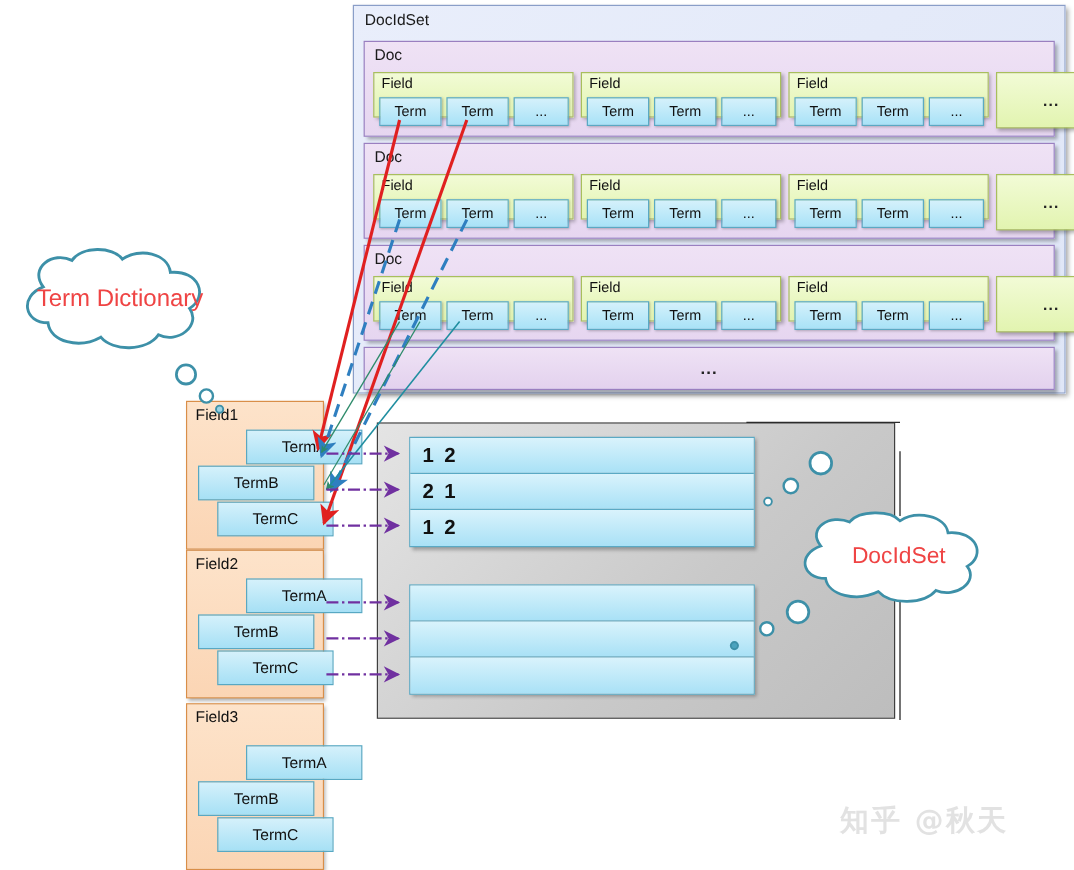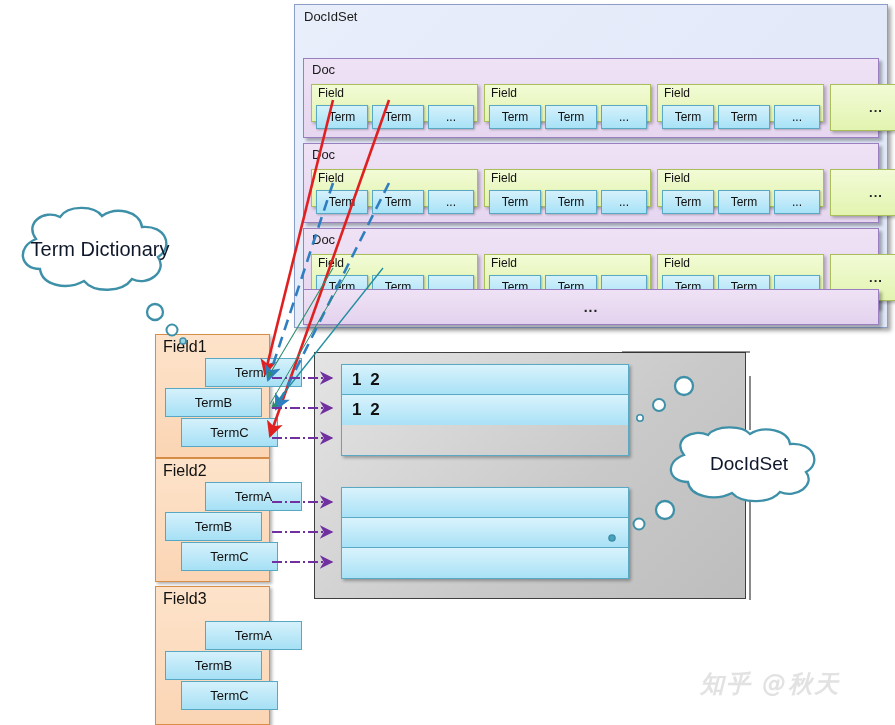--- a/index.html
+++ b/index.html
@@ -21,21 +21,20 @@
   }
   #segment .seg-title{
     position:absolute;left:9px;top:4px;font-size:13px;color:#1a1a1a;
   }
   .doc{
     position:absolute;left:8px;width:576px;height:80px;
     background:linear-gradient(180deg,#efe2f5 0%,#e6d6f0 100%);
     border:1px solid #9a7fc0;
     box-shadow:3px 3px 3px rgba(0,0,0,.30);
     box-sizing:border-box;
-    margin-top:24px;
   }
   .doc .doc-title{position:absolute;left:8px;top:3px;font-size:13px;color:#1a1a1a;}
   .doc1{top:29px;}
   .doc2{top:114px;}
   .doc3{top:199px;}
   .docmore{
     position:absolute;left:8px;top:284px;width:576px;height:36px;
     background:linear-gradient(180deg,#efe2f5 0%,#e3d2ee 100%);
     border:1px solid #9a7fc0;
     box-shadow:3px 3px 3px rgba(0,0,0,.30);
@@ -70,39 +69,39 @@
   }
   .t1{left:4px;width:52px;}
   .t2{left:60px;width:52px;}
   .t3{left:116px;width:46px;}
 
   
   .cloudwrap{position:absolute;}
   .cloudwrap .ctext{
     position:absolute;left:0;top:0;width:100%;height:100%;
     display:flex;align-items:center;justify-content:center;
-    text-align:center;line-height:1.15;color:#0f172a;
+    text-align:center;line-height:1.15;color:#ef4444;
     pointer-events:none;
   }
   #cloud-termdict{left:2px;top:205px;width:196px;height:88px;}
   #cloud-termdict .ctext{font-size:20px;}
   #cloud-posting{left:670px;top:310px;width:162px;height:66px;}
   #cloud-posting .ctext{font-size:19px;}
   #cloud-docidset{left:650px;top:425px;width:198px;height:78px;}
   #cloud-docidset .ctext{font-size:19px;}
 
   
   .fieldpanel{
     position:absolute;left:155px;width:115px;
     background:linear-gradient(180deg,#fde3ca 0%,#fbd5b4 100%);
     border:1px solid #d98e48;
     box-shadow:2px 2px 3px rgba(0,0,0,.3);
     box-sizing:border-box;
   }
-  .fieldpanel .fp-title{position:absolute;left:7px;top:3px;font-size:16px;color:#111;}
+  .fieldpanel .fp-title{position:absolute;left:7px;top:3px;font-size:13px;color:#111;}
   #fp1{top:334px;height:124px;}
   #fp2{top:458px;height:124px;}
   #fp3{top:586px;height:139px;}
   .tbox{
     position:absolute;left:9px;width:97px;height:29px;
     background:linear-gradient(180deg,#d5f1fb 0%,#a6e0f5 100%);
     border:1px solid #58a8c3;
     box-sizing:border-box;
     display:flex;align-items:center;justify-content:center;
     font-size:13px;color:#111;
@@ -149,21 +148,20 @@
   .fieldpanel{z-index:5;}
   .cloudwrap{z-index:8;}
 
   
   #watermark{
     position:absolute;left:700px;top:668px;
     font-size:24px;color:#e2e2e2;font-weight:bold;
     font-family:"DejaVu Sans",sans-serif;
     letter-spacing:2px;
     z-index:9;
-    font-style:italic;
   }
 </style>
 </head>
 <body>
 
 <div class="stage">
 
   <div id="segment">
     <span class="seg-title">DocIdSet</span>
 
@@ -237,20 +235,23 @@
     </div>
 
     <div class="docmore">...</div>
   </div>
 
   <div id="postingpanel"></div>
 
   <div class="plist" id="plist1">
     <div class="prow">
         <span class="pv">1 2</span>
+      </div>
+    <div class="prow">
+        <span class="pv">2 1</span>
       </div>
     <div class="prow">
         <span class="pv">1 2</span>
       </div>
   </div>
   <div class="plist" id="plist2">
     <div class="prow">
         <span class="pv"></span>
       </div>
     <div class="prow">

